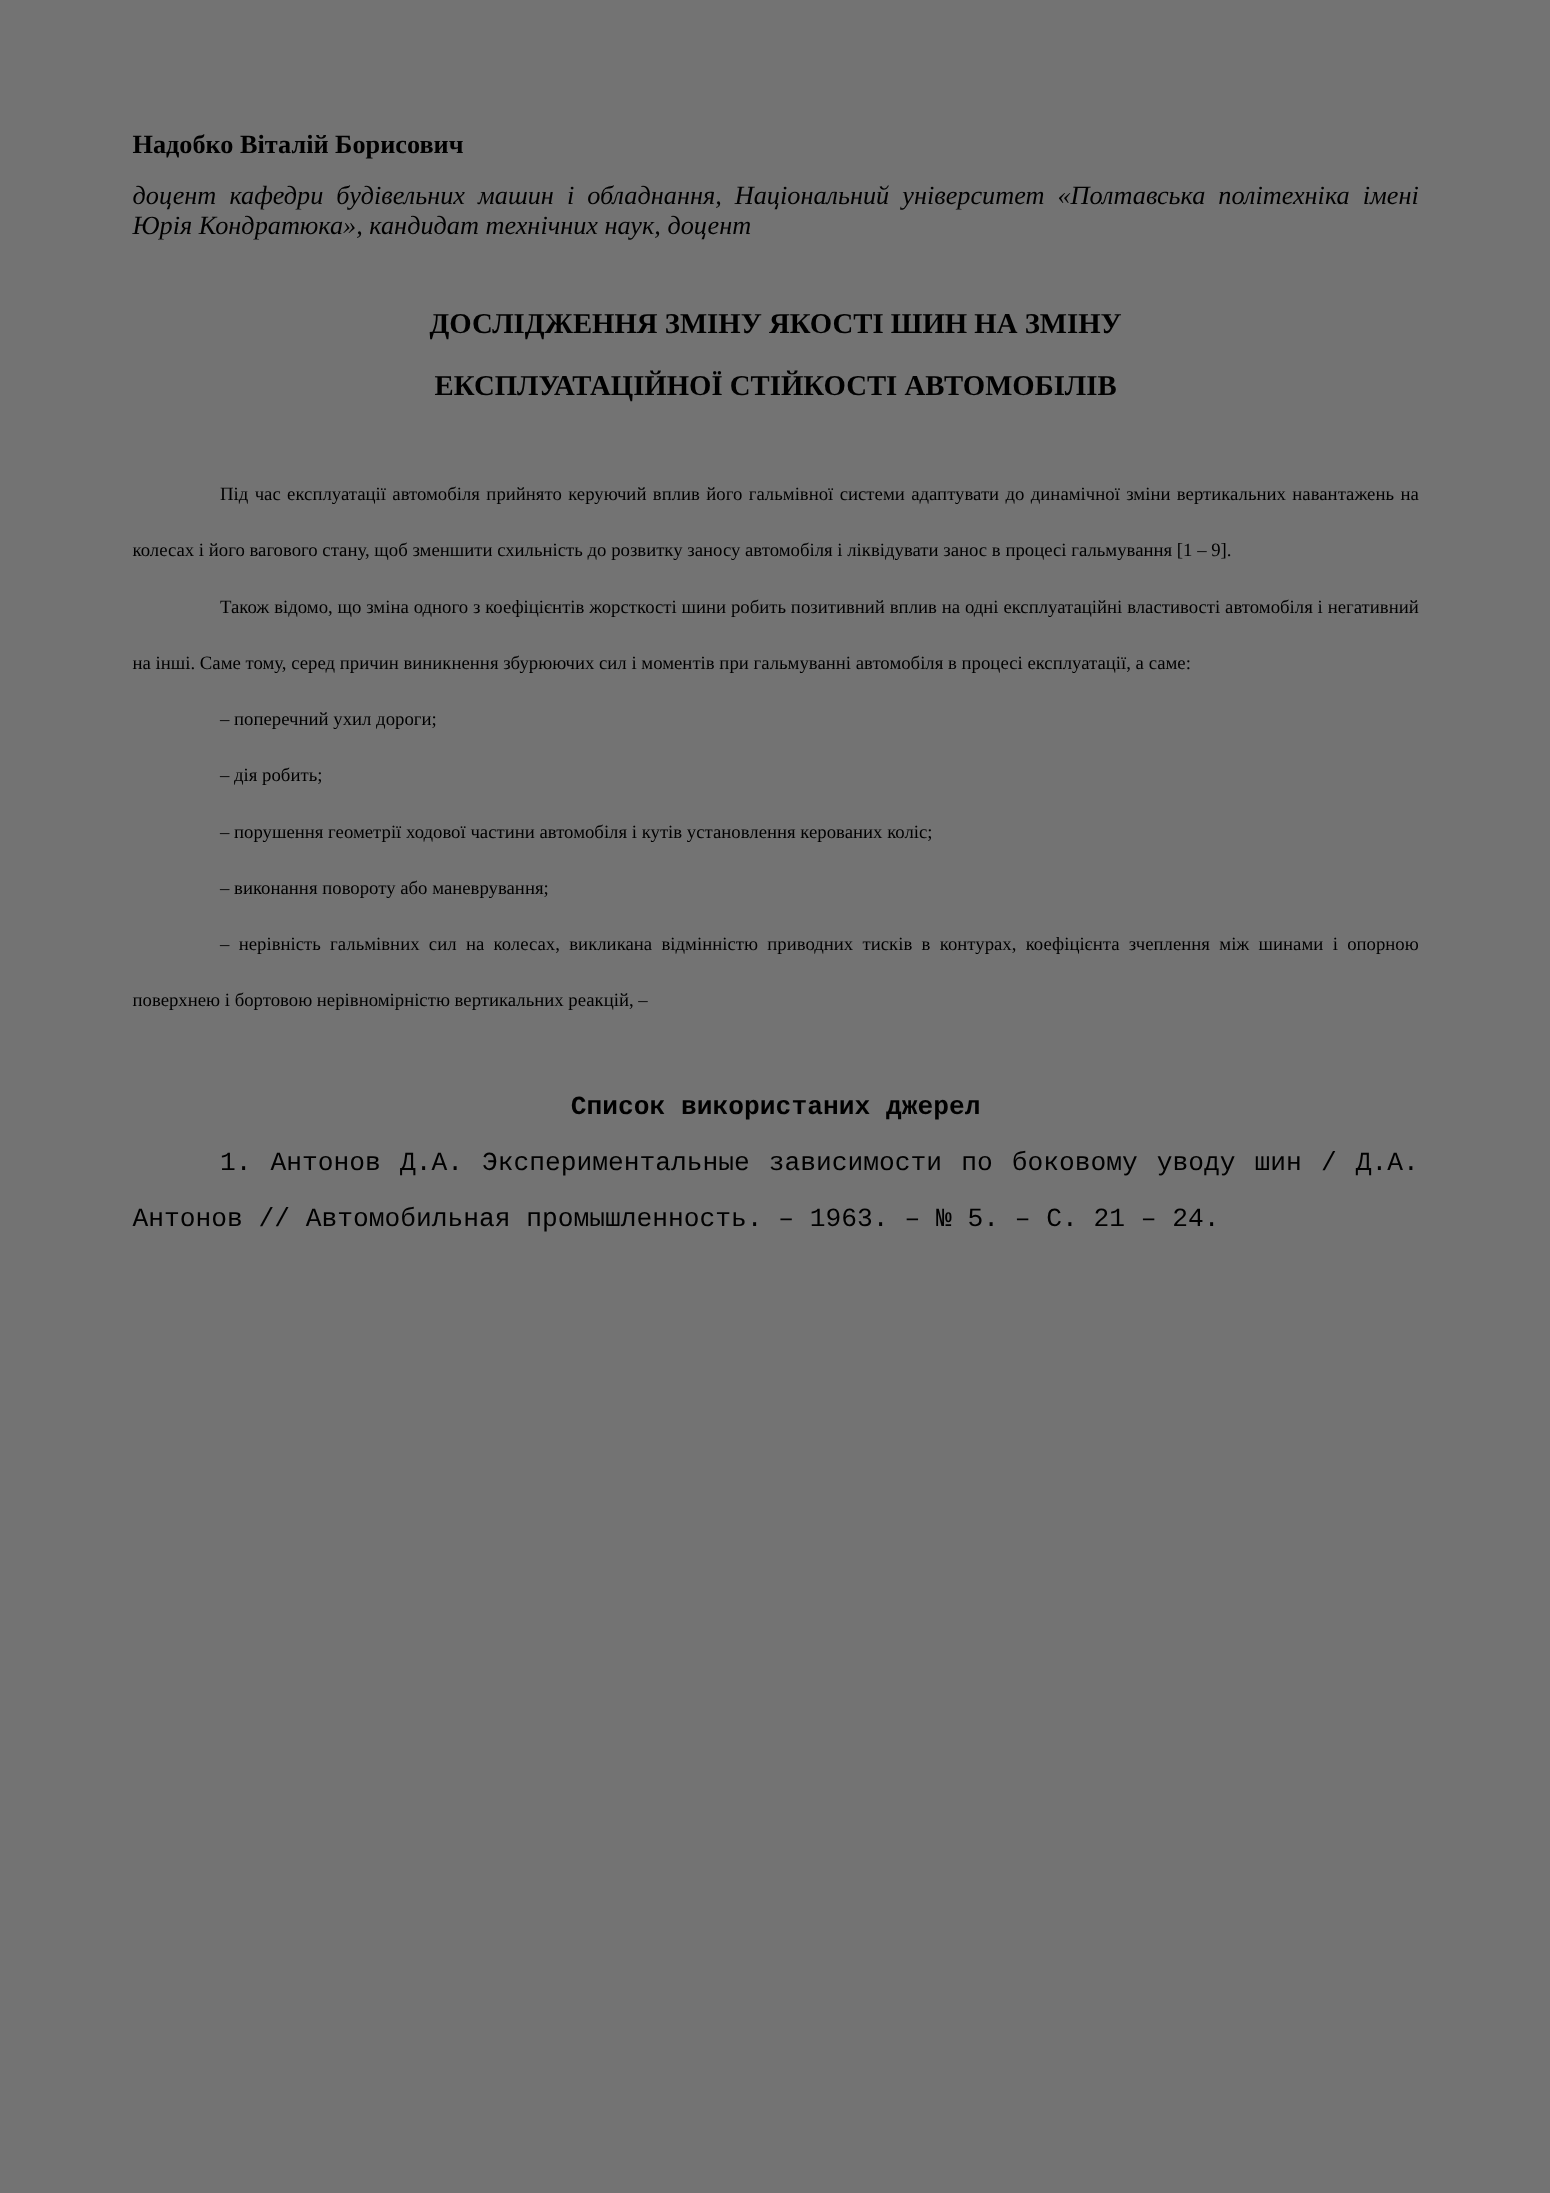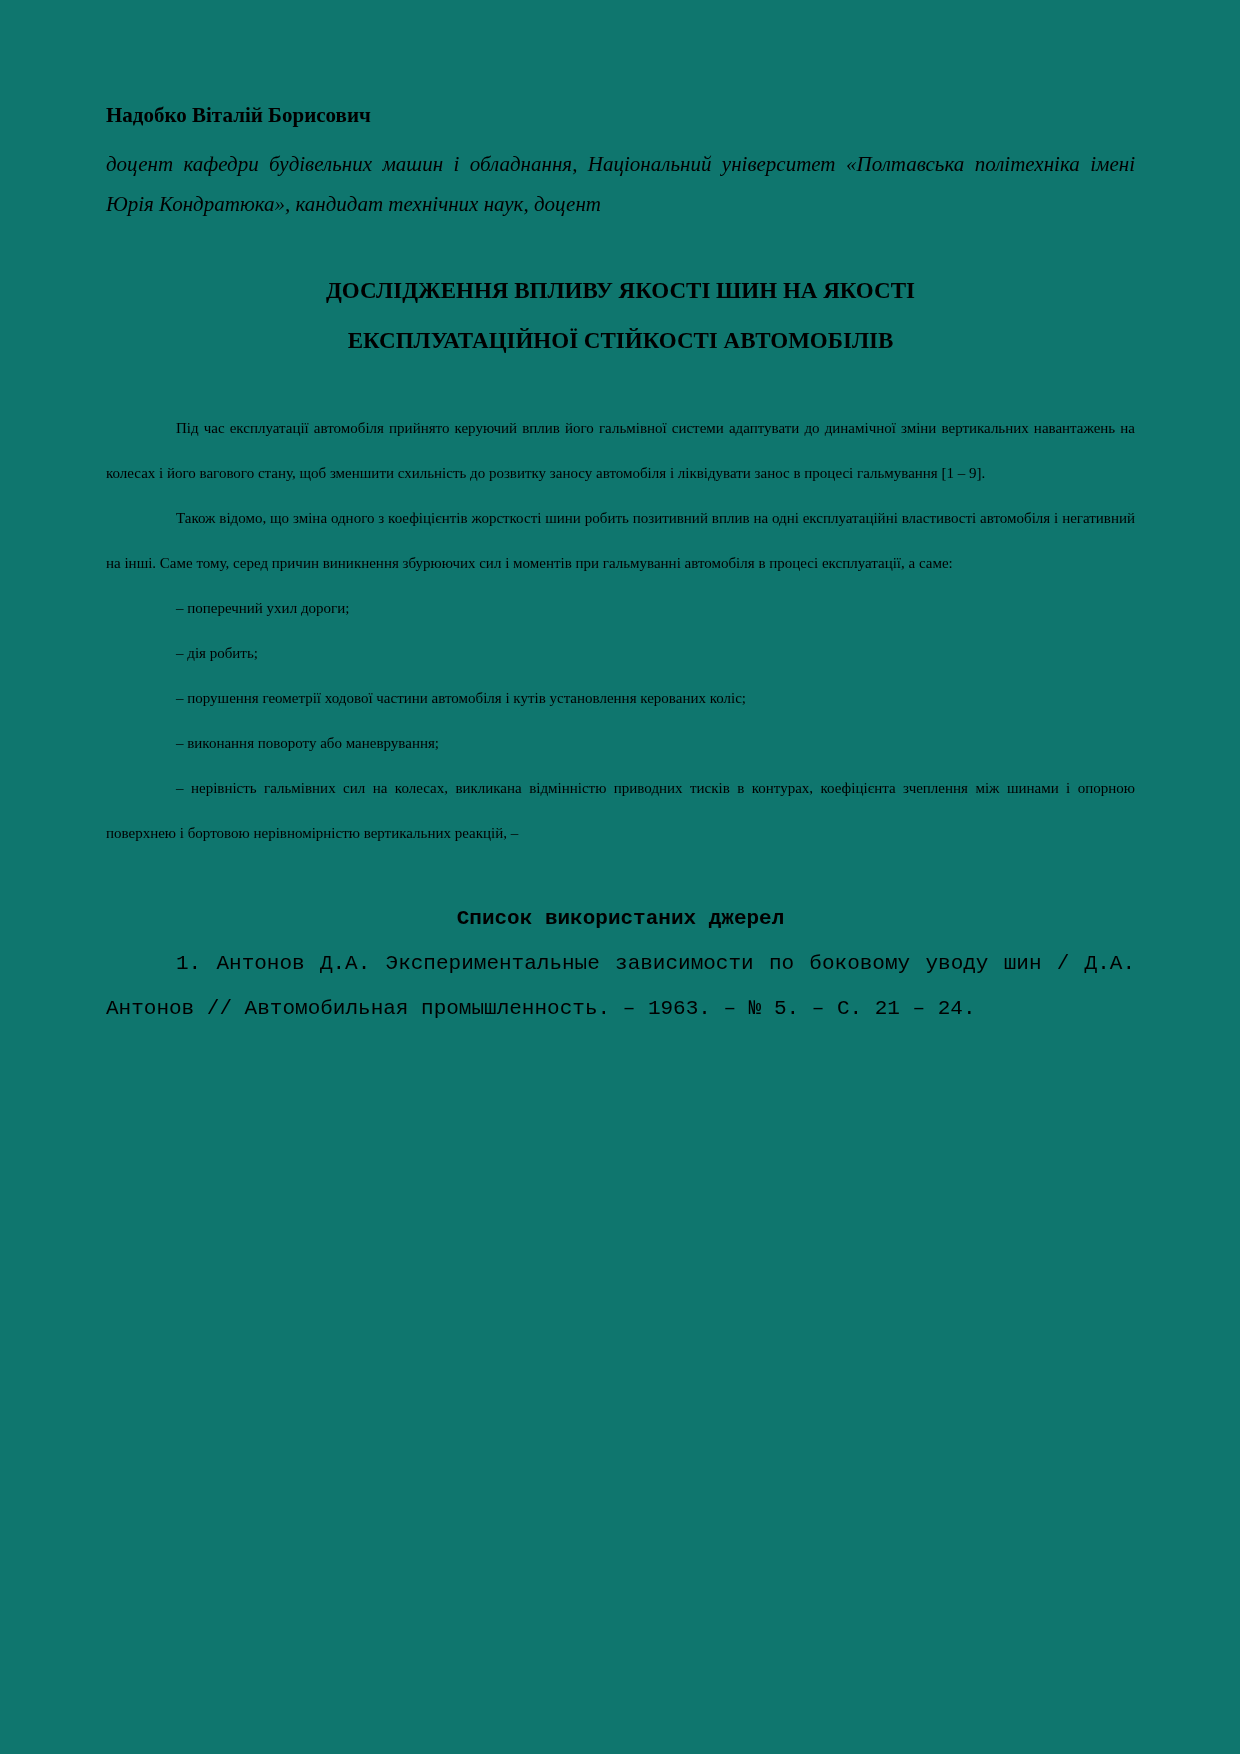--- a/index.html
+++ b/index.html
@@ -6,34 +6,34 @@
   html, body { background: #ffffff; }
   body {
     width: 1240px;
     font-family: "Liberation Serif", "DejaVu Serif", serif;
     color: #000000;
   }
   .page {
     position: relative;
     width: 1240px;
     height: 1754px;
-    background: #0f766e;
+    background: #737373;
     padding: 100px 105px 0 106px;
     overflow: hidden;
   }
   .author-name {
     font-weight: bold;
     font-size: 21px;
     line-height: 30px;
     margin-bottom: 14px;
   }
   .affiliation {
     font-style: italic;
     font-size: 21px;
-    line-height: 40px;
+    line-height: 24px;
     text-align: justify;
   }
   .doc-title {
     margin: 42px 0 40px 0;
     text-align: center;
     font-weight: bold;
     font-size: 23px;
     line-height: 50px;
   }
   .doc-title span { display: block; }
@@ -65,21 +65,21 @@
 </head>
 <body>
 
 <div class="page">
 
   <p class="author-name">Надобко Віталій Борисович</p>
 
   <p class="affiliation">доцент кафедри будівельних машин і обладнання, Національний університет «Полтавська політехніка імені Юрія Кондратюка», кандидат технічних наук, доцент</p>
 
   <h1 class="doc-title">
-    <span>ДОСЛІДЖЕННЯ ВПЛИВУ ЯКОСТІ ШИН НА ЯКОСТІ</span>
+    <span>ДОСЛІДЖЕННЯ ЗМІНУ ЯКОСТІ ШИН НА ЗМІНУ</span>
     <span>ЕКСПЛУАТАЦІЙНОЇ СТІЙКОСТІ АВТОМОБІЛІВ</span>
   </h1>
 
   <p class="body-par">Під час експлуатації автомобіля прийнято керуючий вплив його гальмівної системи адаптувати до динамічної зміни вертикальних навантажень на колесах і його вагового стану, щоб зменшити схильність до розвитку заносу автомобіля і ліквідувати занос в процесі гальмування [1 – 9].</p>
 
   <p class="body-par">Також відомо, що зміна одного з коефіцієнтів жорсткості шини робить позитивний вплив на одні експлуатаційні властивості автомобіля і негативний на інші. Саме тому, серед причин виникнення збурюючих сил і моментів при гальмуванні автомобіля в процесі експлуатації, а саме:</p>
 
   <p class="body-par">– поперечний ухил дороги;</p>
 
   <p class="body-par">– дія робить;</p>

